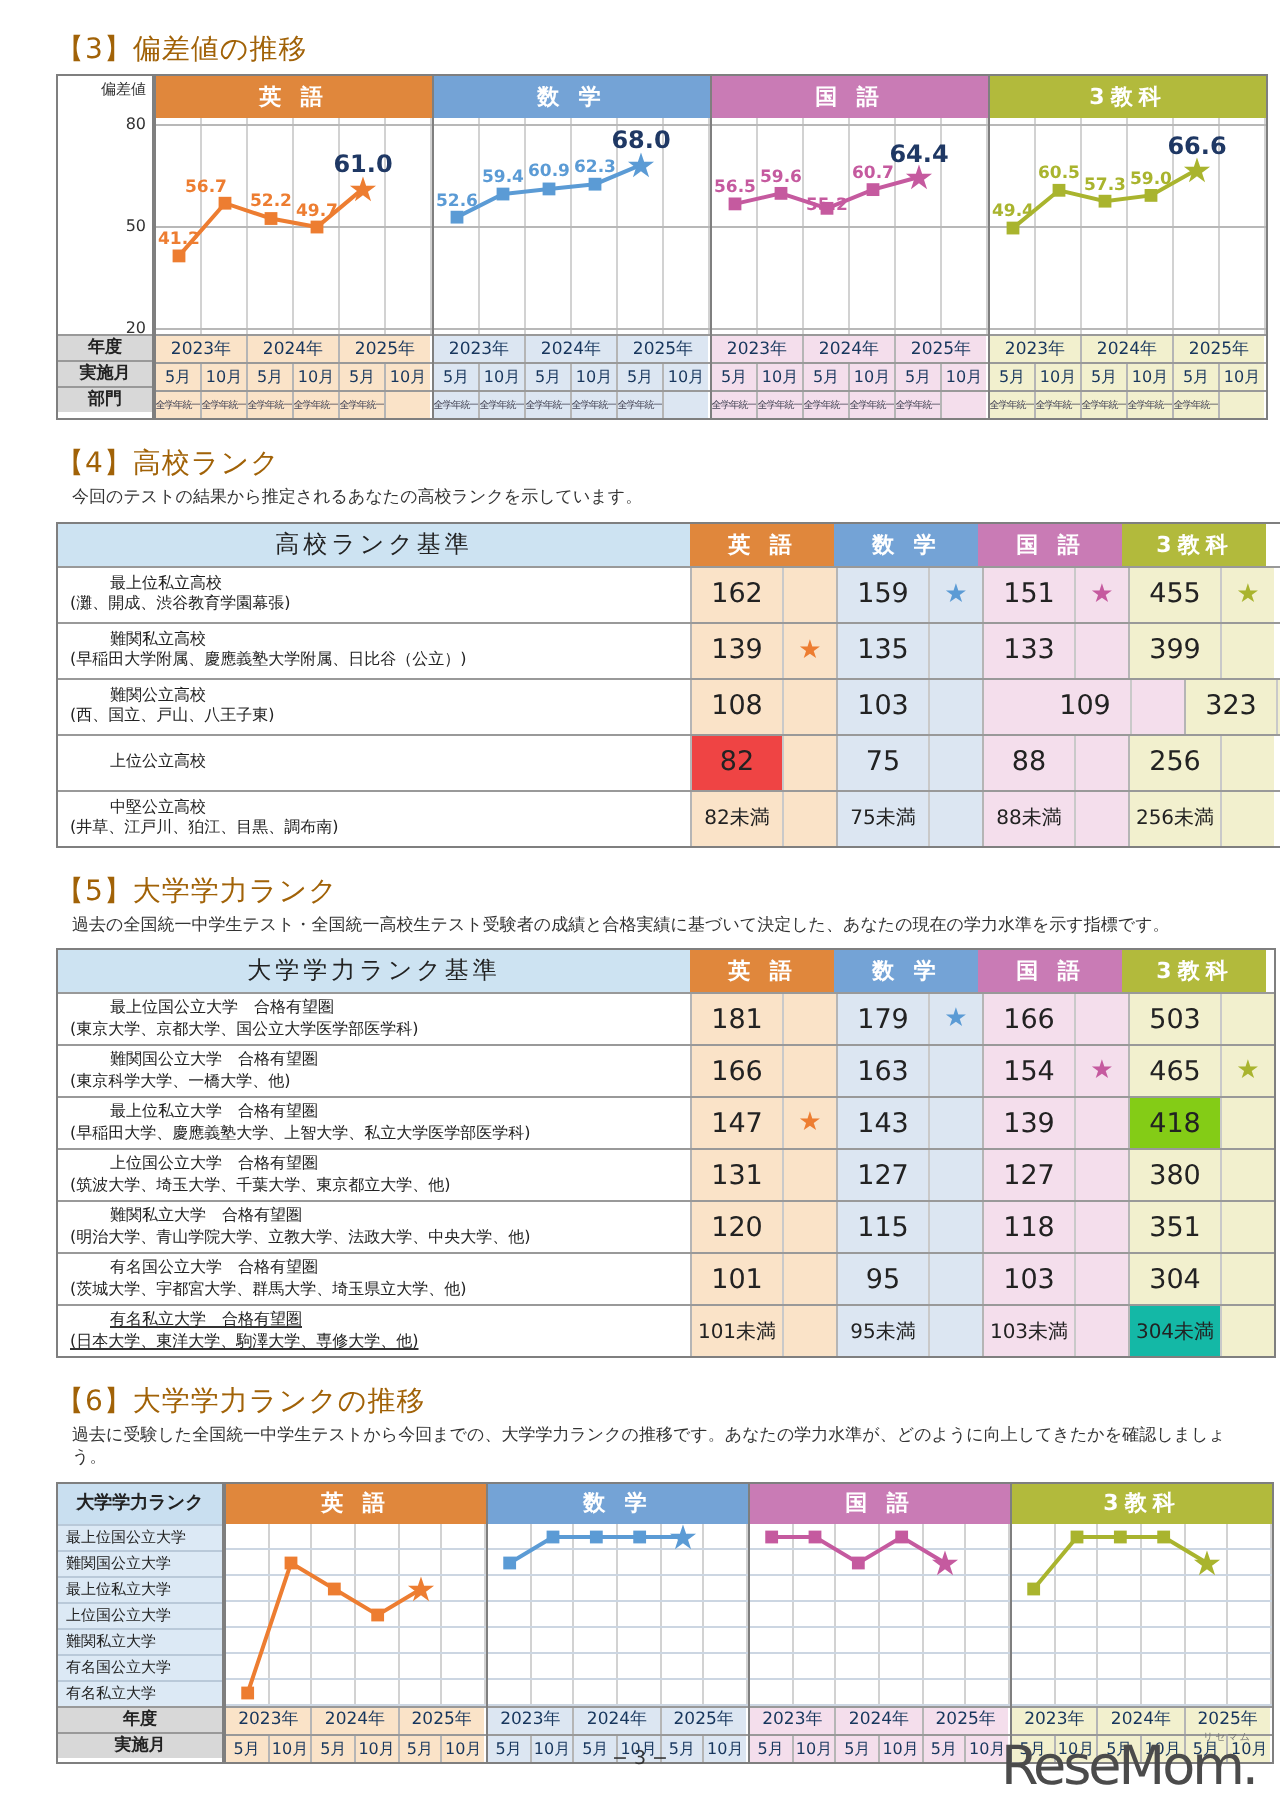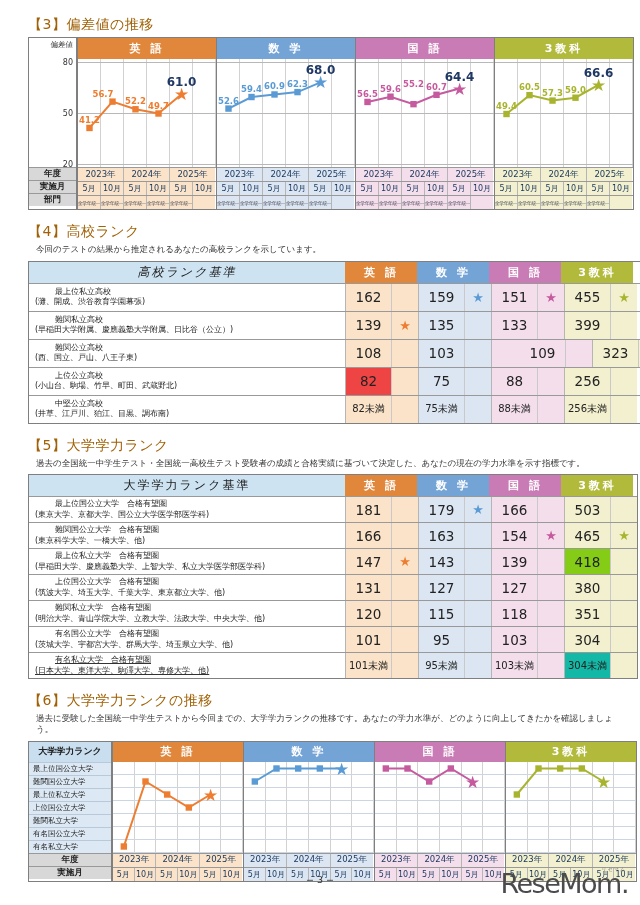--- a/index.html
+++ b/index.html
@@ -186,21 +186,21 @@
             <svg class="p-svg" width="138" height="108">
               <polyline points="11.5,42.949999999999996 34.5,37.68 57.5,45.16 80.5,35.809999999999995 103.5,29.51999999999999" fill="none" stroke="#c55a9f" stroke-width="2"></polyline>
               <rect x="8.3" y="39.74999999999999" width="6.4" height="6.4" fill="#c55a9f"></rect>
               <rect x="31.3" y="34.48" width="6.4" height="6.4" fill="#c55a9f"></rect>
               <rect x="54.3" y="41.959999999999994" width="6.4" height="6.4" fill="#c55a9f"></rect>
               <rect x="77.3" y="32.60999999999999" width="6.4" height="6.4" fill="#c55a9f"></rect>
               <text x="103.5" y="35.51999999999999" text-anchor="middle" font-size="17" fill="#c55a9f">★</text>
             </svg>
             <div class="vlab" style="left: -5.5px; top: 30.95px; color: rgb(197, 90, 159);">56.5</div>
             <div class="vlab" style="left: 17.5px; top: 25.68px; color: rgb(197, 90, 159);">59.6</div>
-            <div class="vlab" style="left: 40.5px; top: 21px; color: rgb(197, 90, 159);">55.2</div>
+            <div class="vlab" style="left: 40.5px; top: 40px; color: rgb(197, 90, 159);">55.2</div>
             <div class="vlab" style="left: 63.5px; top: 23.81px; color: rgb(197, 90, 159);">60.7</div>
             <div class="vlab cur" style="left: 86.5px; top: 11.52px; color: rgb(31, 56, 100);">64.4</div>
           </div>
           <div class="t-row" style="height: 13px;">
             <div class="t-cell year" style="width: 45px; background: rgb(244, 222, 236);">2023年</div>
             <div class="t-cell year" style="width: 45px; background: rgb(244, 222, 236);">2024年</div>
             <div class="t-cell year" style="width: 45px; background: rgb(244, 222, 236);">2025年</div>
           </div>
           <div class="t-row" style="height: 13px;">
             <div class="t-cell" style="width: 22px; background: rgb(244, 222, 236);">5月</div>
@@ -268,21 +268,21 @@
           </div>
         </div>
       </div>
   </div>
 
   <div class="sec">
     <div class="sec-title">【4】高校ランク</div>
     <div class="sec-sub">今回のテストの結果から推定されるあなたの高校ランクを示しています。</div>
     <div class="rktable" id="s4-table">
         <div class="rk-hrow">
-          <div class="rk-hlabel" style="width: 316px; height: 21px; font-style: italic;">高校ランク基準</div>
+          <div class="rk-hlabel" style="width: 316px; height: 21px;">高校ランク基準</div>
           <div class="rk-hsub" style="width: 71px; height: 21px; background: rgb(224, 135, 60);">英 語</div>
           <div class="rk-hsub" style="width: 71px; height: 21px; background: rgb(116, 163, 214);">数 学</div>
           <div class="rk-hsub" style="width: 71px; height: 21px; background: rgb(201, 123, 181);">国 語</div>
           <div class="rk-hsub" style="width: 71px; height: 21px; background: rgb(178, 186, 60);">3教科</div>
         </div>
         <div class="rk-row" style="height: 27px;">
           <div class="rk-label" style="width: 316px;">
             <div class="rk-name">最上位私立高校</div>
             <div class="rk-schools">(灘、開成、渋谷教育学園幕張)</div>
           </div>
@@ -319,21 +319,20 @@
           <div class="rk-val" style="width: 45px; background: rgb(220, 230, 242);">103</div>
           <div class="rk-star" style="width: 26px; background: rgb(220, 230, 242);"></div>
           <div class="rk-val" style="width: 45px; background: rgb(244, 222, 236); padding-left: 28px;">109</div>
           <div class="rk-star" style="width: 26px; background: rgb(244, 222, 236);"></div>
           <div class="rk-val" style="width: 45px; background: rgb(242, 240, 206);">323</div>
           <div class="rk-star" style="width: 26px; background: rgb(242, 240, 206);"></div>
         </div>
         <div class="rk-row" style="height: 27px;">
           <div class="rk-label" style="width: 316px;">
             <div class="rk-name">上位公立高校</div>
-            <div class="rk-schools">(小山台、駒場、竹早、町田、武蔵野北)</div>
           </div>
           <div class="rk-val" style="width: 45px; background: #ef4444;">82</div>
           <div class="rk-star" style="width: 26px; background: rgb(250, 227, 200);"></div>
           <div class="rk-val" style="width: 45px; background: rgb(220, 230, 242);">75</div>
           <div class="rk-star" style="width: 26px; background: rgb(220, 230, 242);"></div>
           <div class="rk-val" style="width: 45px; background: rgb(244, 222, 236);">88</div>
           <div class="rk-star" style="width: 26px; background: rgb(244, 222, 236);"></div>
           <div class="rk-val" style="width: 45px; background: rgb(242, 240, 206);">256</div>
           <div class="rk-star" style="width: 26px; background: rgb(242, 240, 206);"></div>
         </div>

